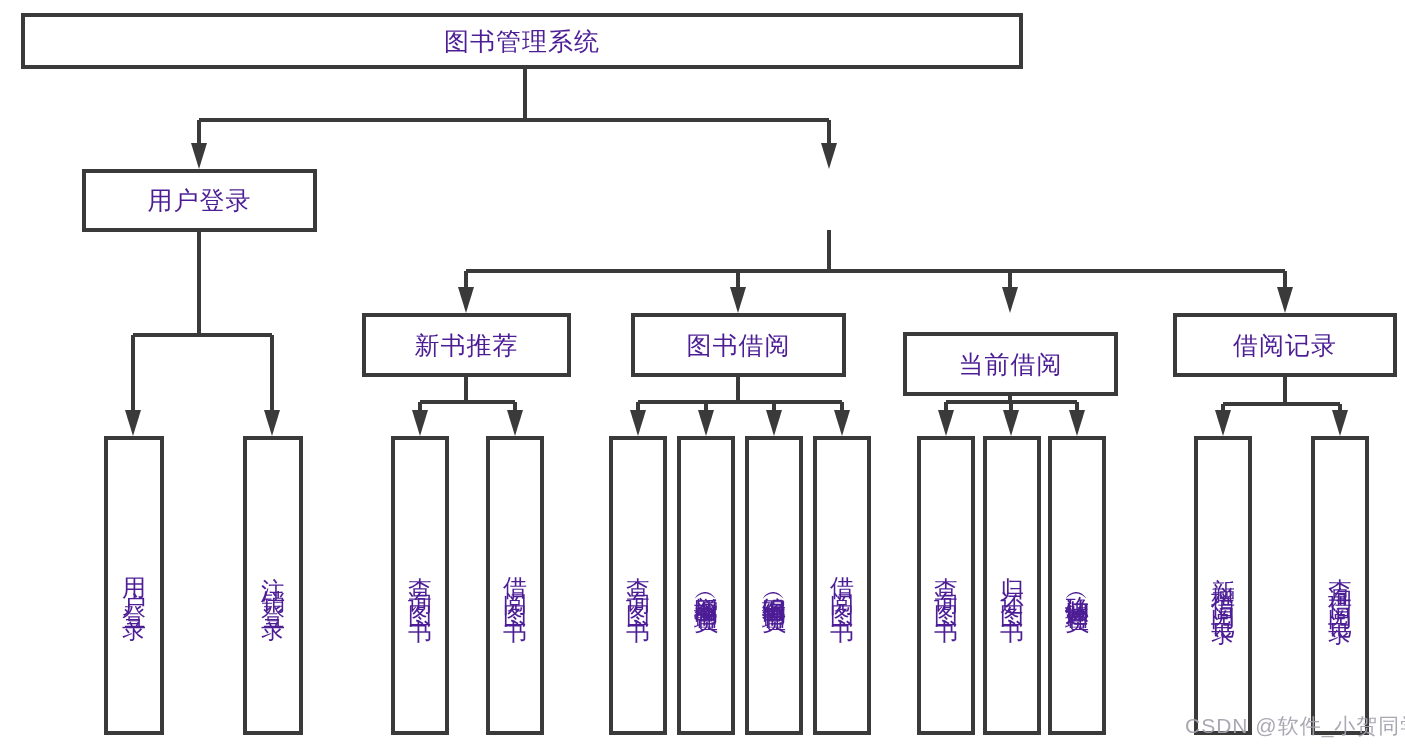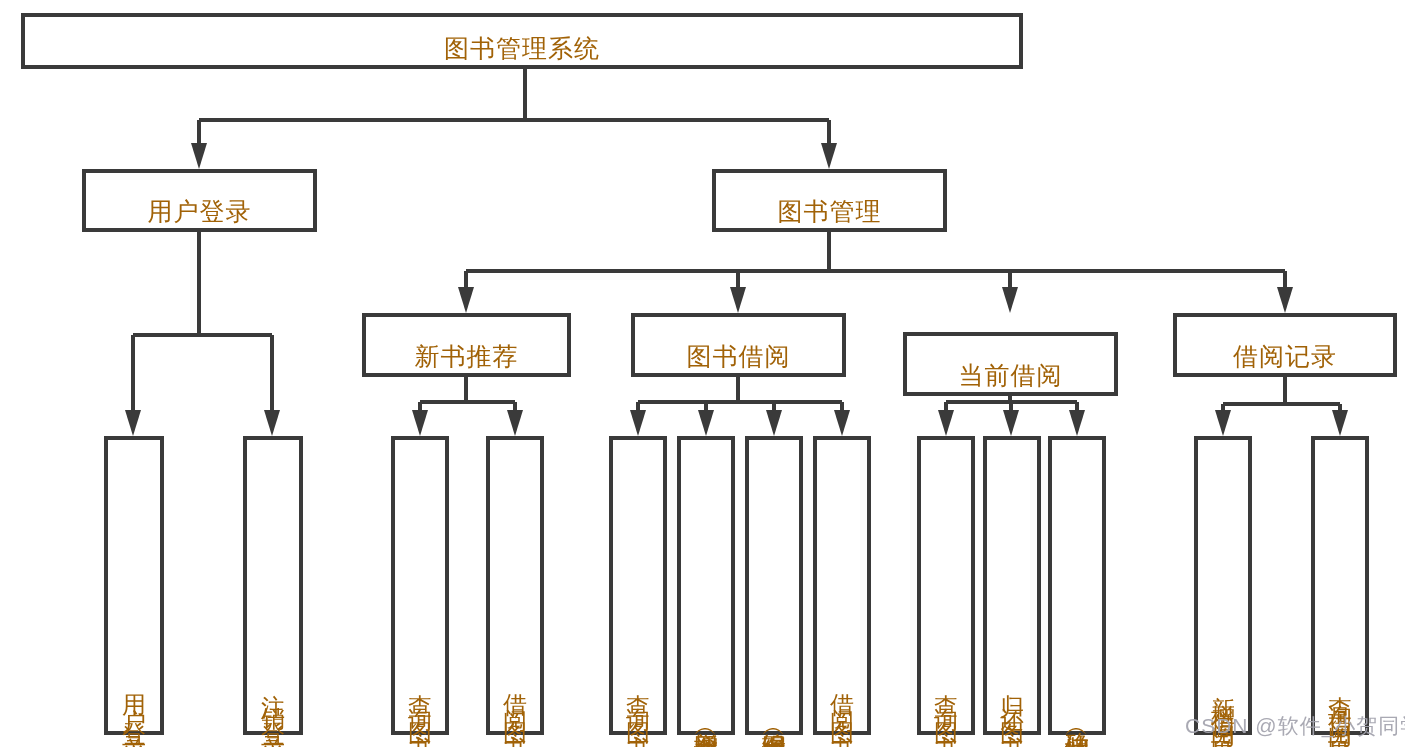--- a/index.html
+++ b/index.html
@@ -16,23 +16,23 @@
     left: 0; top: 0;
     width: 1405px; height: 747px;
     pointer-events: none;
   }
   .node {
     position: absolute;
     box-sizing: border-box;
     border: 4px solid #3a3a3a;
     background: #ffffff;
     display: flex;
-    align-items: flex-end;
+    align-items: center;
     justify-content: center;
-    color: #a16207;
+    color: #4c1d95;
   }
   .node .hlabel {
     font-size: 25px;
     letter-spacing: 1px;
     white-space: nowrap;
   }
   .node .vlabel {
     writing-mode: vertical-rl;
     text-orientation: mixed;
     font-size: 24px;
@@ -149,23 +149,20 @@
     </g>
   </svg>
 
   <div class="node n-root">
     <span class="hlabel">图书管理系统</span>
   </div>
 
   <div class="node n-login">
     <span class="hlabel">用户登录</span>
   </div>
-  <div class="node n-mgmt">
-    <span class="hlabel">图书管理</span>
-  </div>
 
   <div class="node n-rec">
     <span class="hlabel">新书推荐</span>
   </div>
   <div class="node n-borrow">
     <span class="hlabel">图书借阅</span>
   </div>
   <div class="node n-cur">
     <span class="hlabel">当前借阅</span>
   </div>

